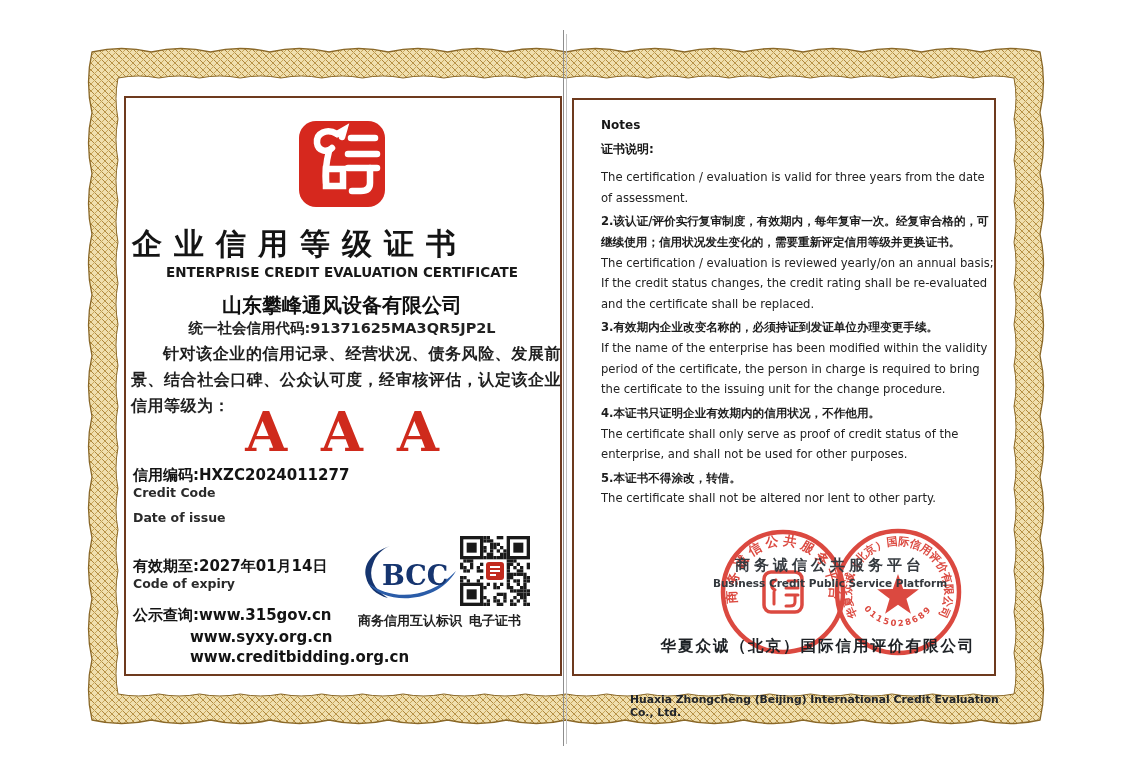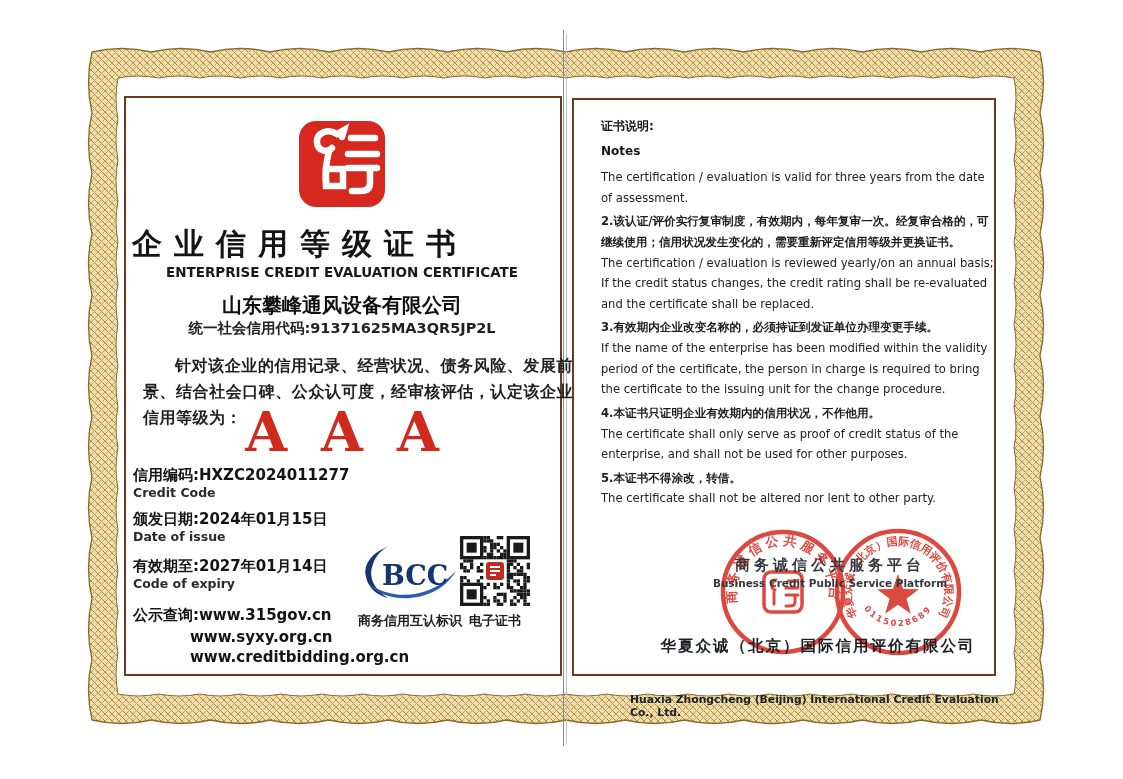--- a/index.html
+++ b/index.html
@@ -14,21 +14,21 @@
   #left-frame{left:124px;top:96px;width:434px;height:576px;}
   #right-frame{left:572px;top:98px;width:420px;height:574px;}
 
   
   .title-cn{left:120px;top:224px;width:444px;text-align:left;font-size:30px;font-weight:900;
             letter-spacing:12px;padding-left:12px;box-sizing:border-box;color:#141414;}
   .title-en{left:120px;top:264px;width:444px;text-align:center;font-size:13.5px;font-weight:700;color:#191919;}
   .company{left:120px;top:292px;width:444px;text-align:center;font-size:20px;font-weight:800;color:#101010;}
   .uscc{left:120px;top:319px;width:444px;text-align:center;font-size:14.5px;font-weight:600;color:#222;}
   .statement{left:131px;top:341px;width:430px;font-size:16px;font-weight:700;line-height:1.62;
-             text-align:justify;text-indent:2em;letter-spacing:0.5px;color:#1f1f1f;margin:12px;}
+             text-align:justify;text-indent:2em;letter-spacing:0.5px;color:#1f1f1f;margin:0;}
   .rating{left:120px;top:400px;width:444px;text-align:center;font-family:"DejaVu Serif","Liberation Serif",serif;
           font-size:54px;font-weight:700;letter-spacing:34px;padding-left:34px;box-sizing:border-box;color:#cf2a1c;}
   .field-cn{font-size:15px;font-weight:700;color:#141414;}
   .field-en{font-size:12.5px;font-weight:600;color:#2a2a2a;}
   .url-line{font-size:15px;font-weight:700;color:#141414;text-align:center;}
   .small-label{font-size:13px;font-weight:700;color:#222;text-align:center;}
 
   
   .notes-wrap{left:601px;top:118px;width:396px;}
   .notes-title{font-size:12px;font-weight:700;margin-bottom:9px;color:#161616;}
@@ -81,21 +81,20 @@
 <div class="abs company">山东攀峰通风设备有限公司</div>
 <div class="abs uscc">统一社会信用代码:91371625MA3QR5JP2L</div>
 <p class="abs statement">针对该企业的信用记录、经营状况、债务风险、发展前景、结合社会口碑、公众认可度，经审核评估，认定该企业信用等级为：</p>
 <div class="abs rating">AAA</div>
 
 <div class="abs" style="left:133px;top:466px;">
   <div class="field-cn">信用编码:HXZC2024011277</div>
   <div class="field-en">Credit Code</div>
 </div>
 <div class="abs" style="left:133px;top:510px;">
-  <div class="field-cn">颁发日期:2024年01月15日</div>
   <div class="field-en">Date of issue</div>
 </div>
 <div class="abs" style="left:133px;top:557px;">
   <div class="field-cn">有效期至:2027年01月14日</div>
   <div class="field-en">Code of expiry</div>
 </div>
 
 <div class="abs url-line" style="left:133px;top:606px;">公示查询:www.315gov.cn</div>
 <div class="abs url-line" style="left:190px;top:628px;">www.syxy.org.cn</div>
 <div class="abs url-line" style="left:190px;top:648px;">www.creditbidding.org.cn</div>
@@ -246,22 +245,22 @@
       <rect x="6.666666666666667" y="53.333333333333336" width="10" height="10" fill="#1a1a1a"></rect>
     </g>
   <rect x="26" y="26" width="18" height="18" rx="3" fill="#c22a1e"></rect>
   <g stroke="#ffffff" stroke-width="2" fill="none">
     <path d="M30,31 h10 M30,35 h10 M30,39 h6"></path>
   </g>
 </svg>
 <div class="abs small-label" style="left:448px;top:612px;width:94px;">电子证书</div>
 
 <div class="abs notes-wrap">
+  <div class="notes-title">Notes</div>
   <div class="notes-title">证书说明:</div>
-  <div class="notes-title">Notes</div>
 
   <div>
     <div class="note-en">The certification / evaluation is valid for three years from the date of assessment.</div>
   </div>
   <div>
     <div class="note-cn">2.该认证/评价实行复审制度，有效期内，每年复审一次。经复审合格的，可继续使用；信用状况发生变化的，需要重新评定信用等级并更换证书。</div>
     <div class="note-en">The certification / evaluation is reviewed yearly/on an annual basis; If the credit status changes, the credit rating shall be re-evaluated and the certificate shall be replaced.</div>
   </div>
   <div>
     <div class="note-cn">3.有效期内企业改变名称的，必须持证到发证单位办理变更手续。</div>

